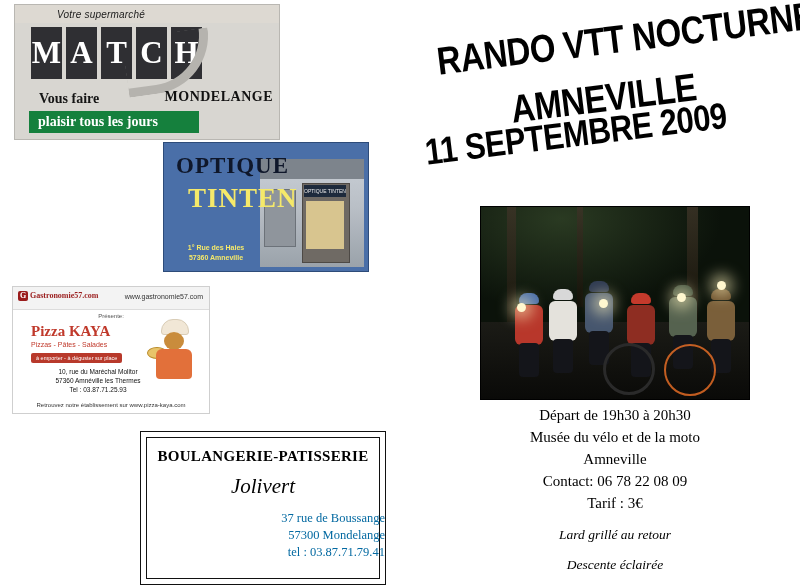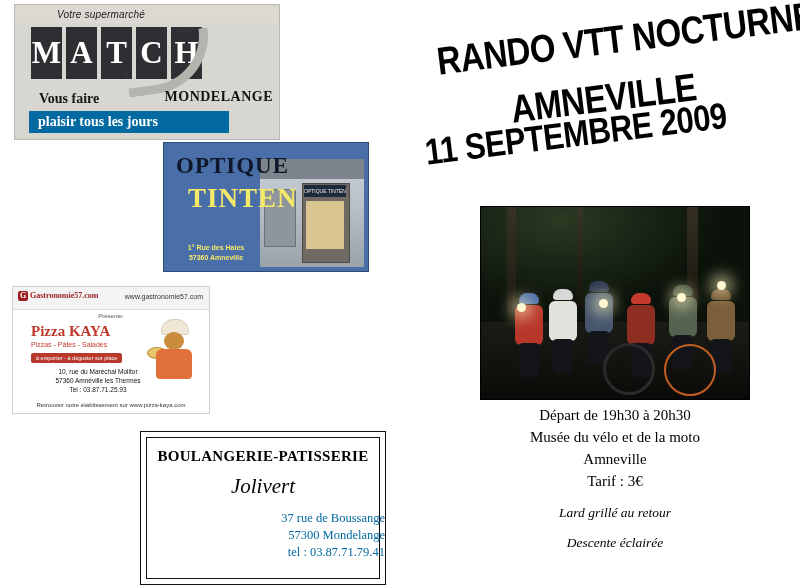--- a/index.html
+++ b/index.html
@@ -99,23 +99,23 @@
     top: 86px;
     font-size: 14px;
     font-weight: bold;
     color: #151515;
     font-family: "Liberation Serif", serif;
   }
   #match-ad .plaisir-band {
     position: absolute;
     left: 14px;
     top: 106px;
-    width: 200px;
+    width: 170px;
     height: 22px;
-    background: #0369a1;
+    background: #15803d;
   }
   #match-ad .plaisir-band span {
     position: absolute;
     left: 9px;
     top: 3px;
     font-size: 14px;
     font-weight: bold;
     color: #ffffff;
     font-family: "Liberation Serif", serif;
   }
@@ -642,18 +642,19 @@
     <div class="lamp" style="left:236px;top:74px;"></div>
 
     <div class="wheel" style="left:122px;"></div>
     <div class="rim-glow" style="left:183px;"></div>
   </div>
 
   <div id="event-details">
     <div class="line">Départ de 19h30 à 20h30</div>
     <div class="line">Musée du vélo et de la moto</div>
     <div class="line">Amneville</div>
+    <div class="line">Contact: 06 78 22 08 09</div>
     <div class="line">Tarif : 3€</div>
     <div class="italic">Lard grillé au retour</div>
     <div class="italic">Descente éclairée</div>
   </div>
 
 </div>
 
 </body></html>

